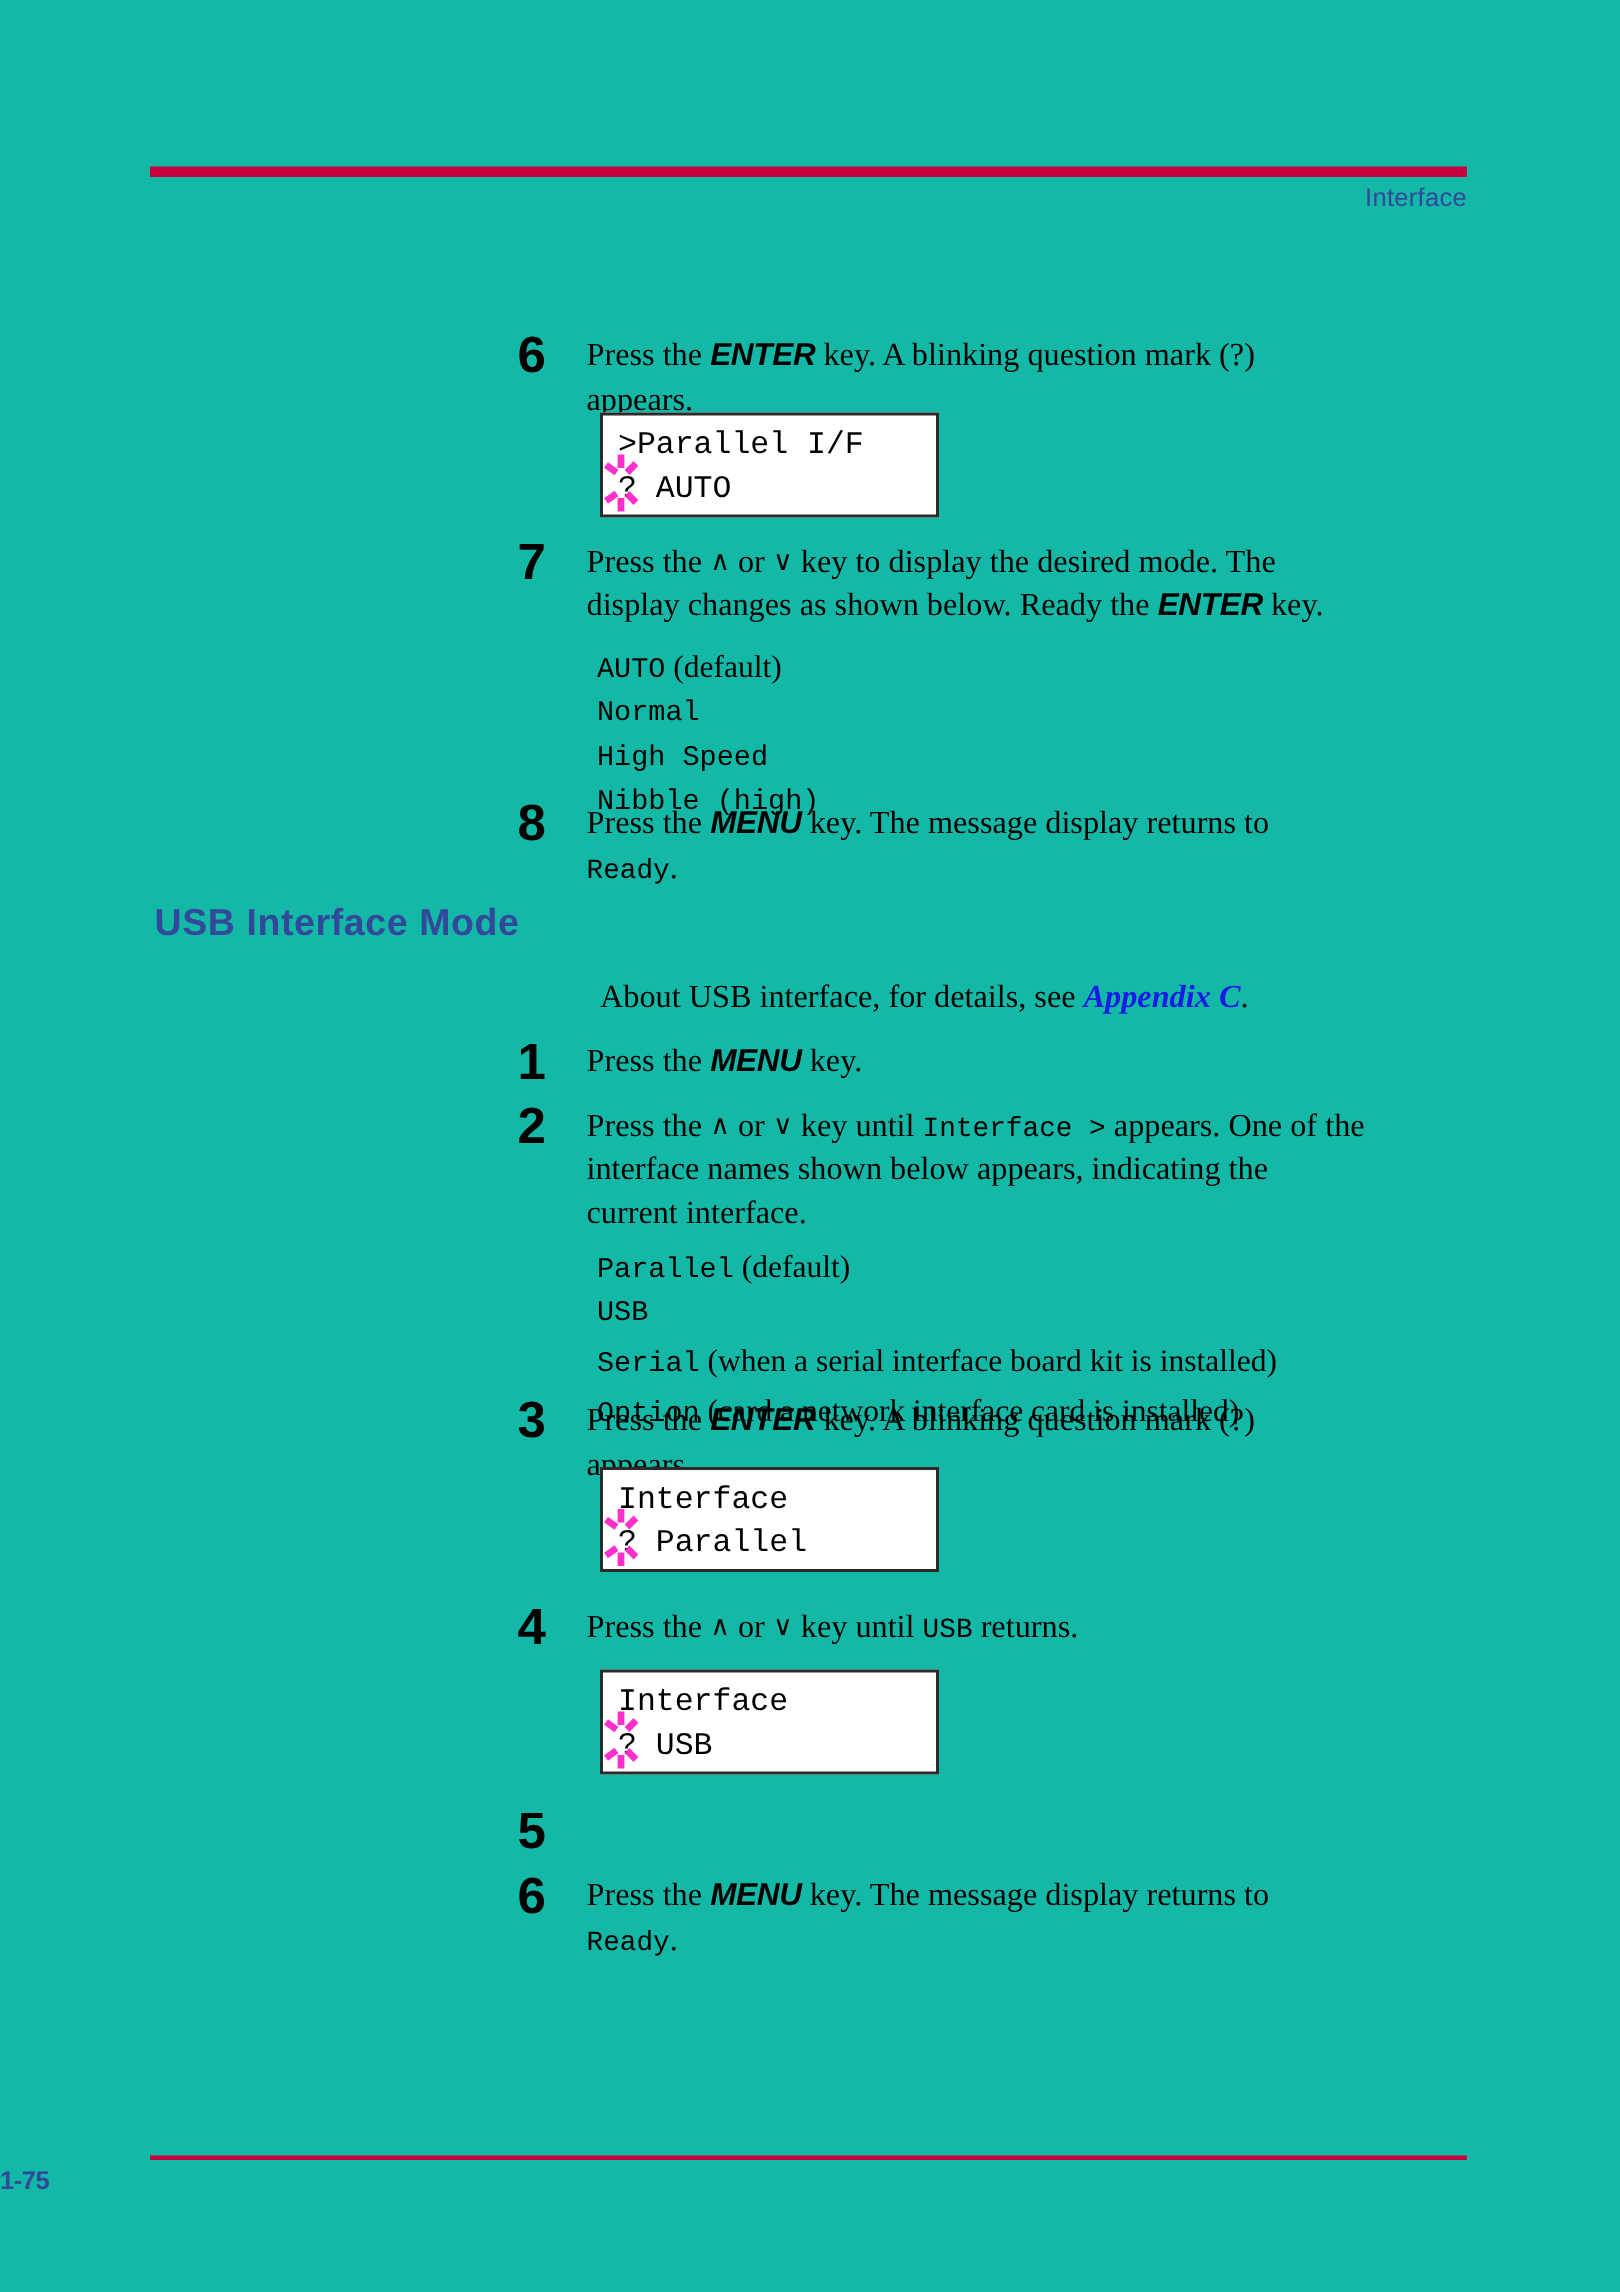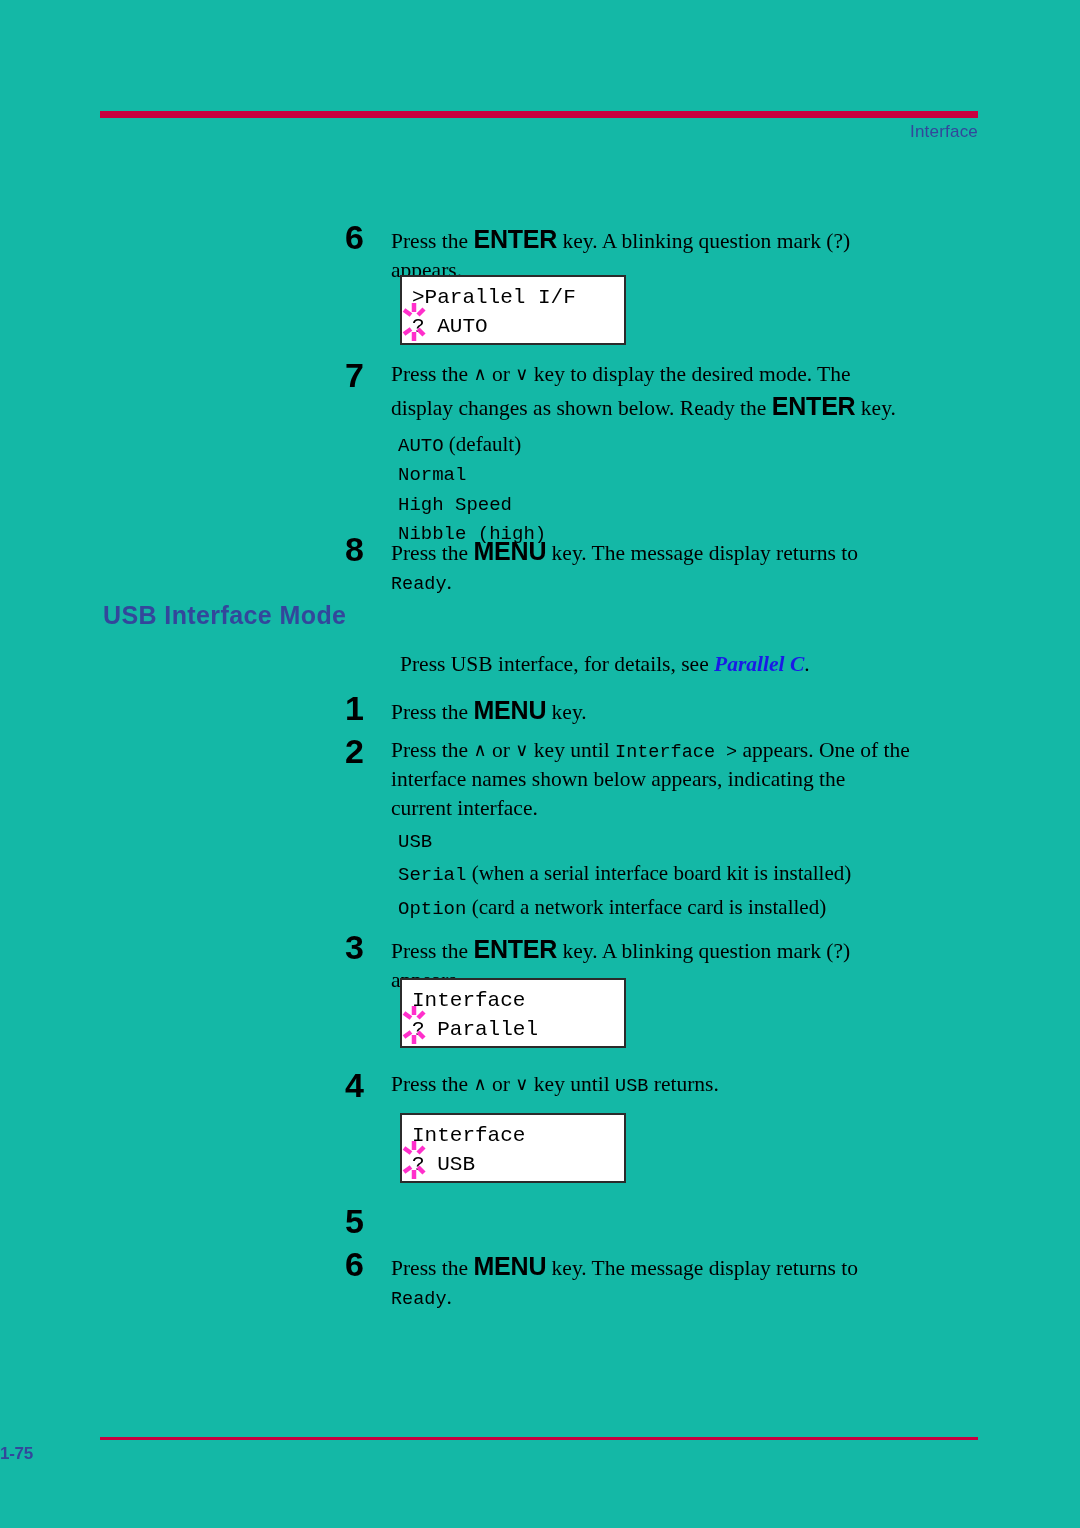--- a/index.html
+++ b/index.html
@@ -77,22 +77,23 @@
   .step-body {
     font-family: "Liberation Serif", "DejaVu Serif", serif;
     font-size: 21.5px;
     line-height: 1.36;
     color: #000000;
     width: 520px;
   }
   b.key {
     font-family: "Liberation Sans", "DejaVu Sans", sans-serif;
     font-weight: 700;
-    font-size: 25px;
+    font-size: 21px;
     letter-spacing: -0.2px;
+    font-style: italic;
   }
   span.mono {
     font-family: "Liberation Mono", "DejaVu Sans Mono", monospace;
     font-size: 18.5px;
   }
   span.arrowk {
     font-family: "DejaVu Sans", sans-serif;
     font-size: 18px;
     display: inline-block;
     transform: translateY(-1px);
@@ -236,38 +237,39 @@
   <div class="step" id="step8">
     <div class="step-num">8</div>
     <div class="step-body">
       <span>Press the </span><b class="key">MENU</b><span> key. The message display returns to </span><span class="mono">Ready</span><span>.</span>
     </div>
   </div>
 
   <div class="section-heading">USB Interface Mode</div>
 
   <div class="intro-para">
-    <span>Press USB interface, for details, see </span><span class="appendix-link">Parallel C</span><span>.</span>
+    <span>About USB interface, for details, see </span><span class="appendix-link">Appendix C</span><span>.</span>
   </div>
 
   <div class="step" id="step1">
     <div class="step-num">1</div>
     <div class="step-body">
       <span>Press the </span><b class="key">MENU</b><span> key.</span>
     </div>
   </div>
 
   <div class="step" id="step2">
     <div class="step-num">2</div>
     <div class="step-body">
       <span>Press the </span><span class="arrowk">∧</span><span> or </span><span class="arrowk">∨</span><span> key until </span><span class="mono">Interface  &gt;</span><span> appears. One of the interface names shown below appears, indicating the current interface.</span>
     </div>
   </div>
 
   <div class="mono-list" id="list2">
+    <div><span>Parallel</span><span class="note"> (default)</span></div>
     <div><span>USB</span></div>
     <div><span>Serial</span><span class="note"> (when a serial interface board kit is installed)</span></div>
     <div><span>Option</span><span class="note"> (card a network interface card is installed)</span></div>
   </div>
 
   <div class="step" id="step3">
     <div class="step-num">3</div>
     <div class="step-body">
       <span>Press the </span><b class="key">ENTER</b><span> key. A blinking question mark (?) appears.</span>
     </div>

